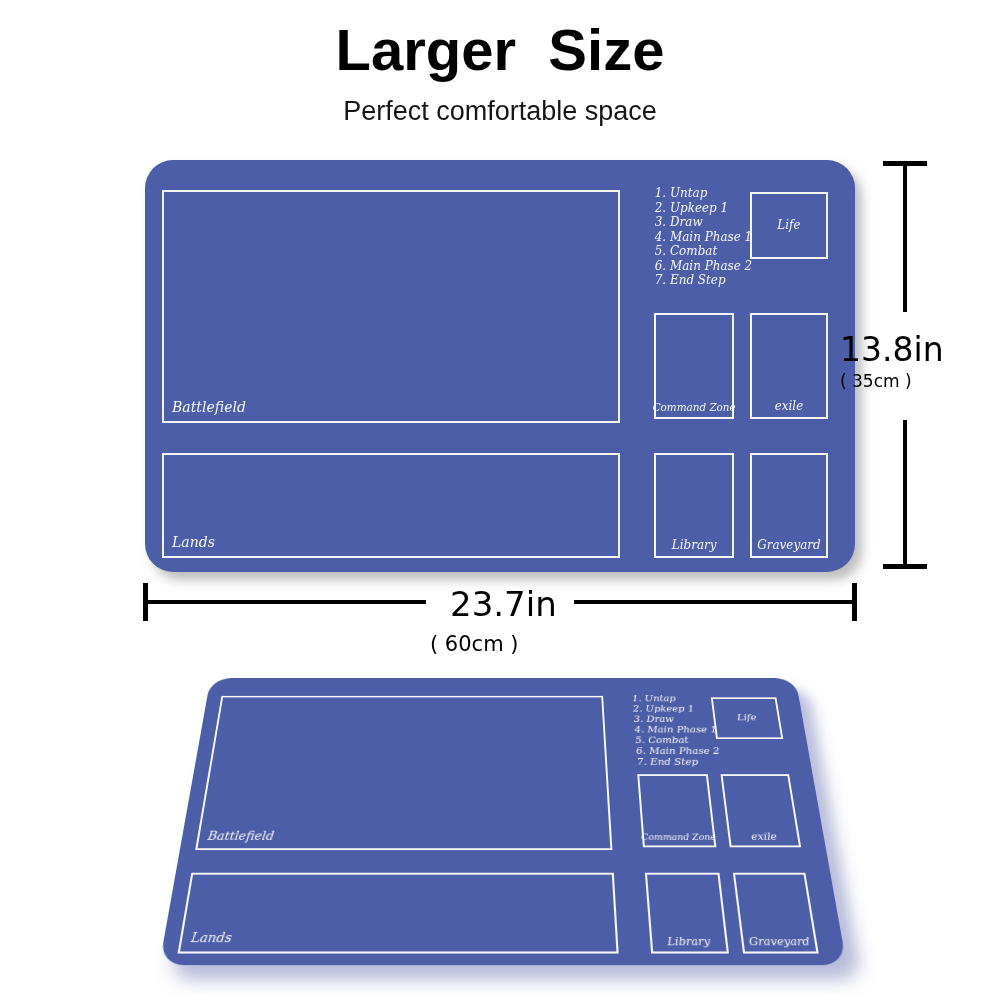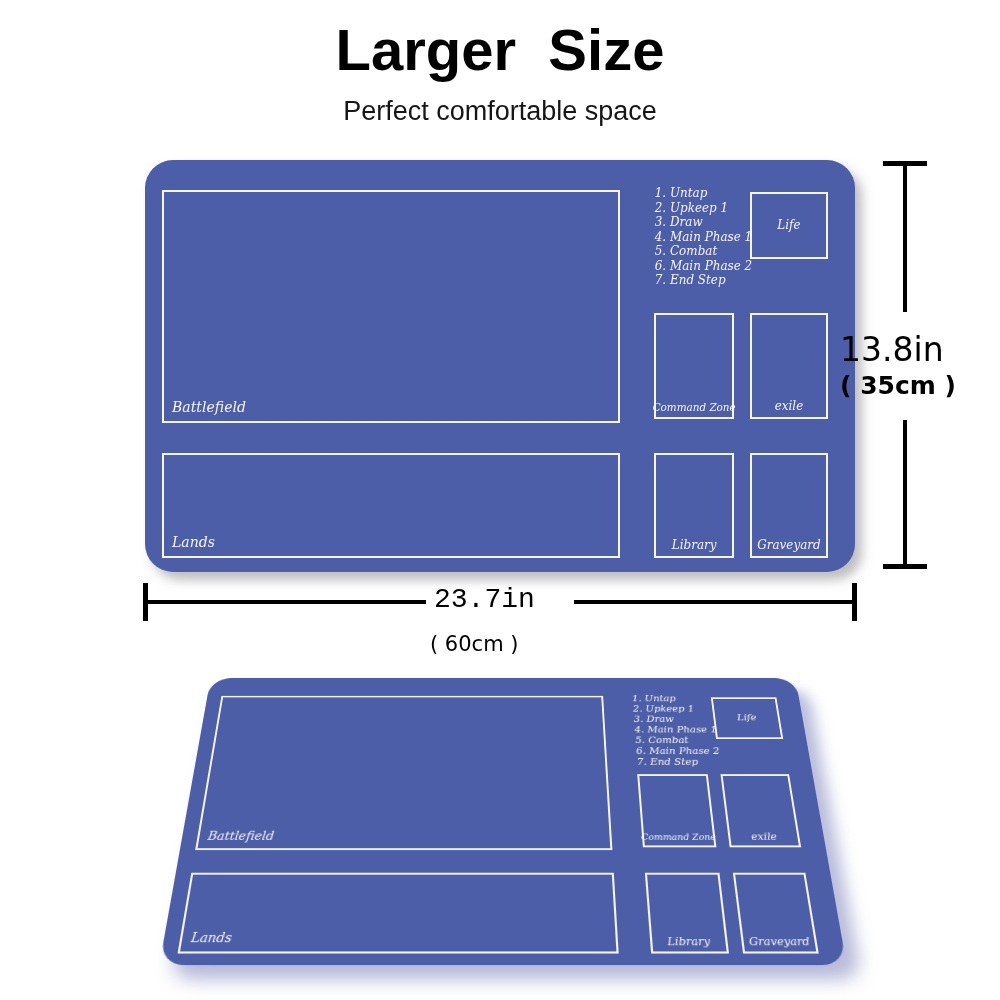--- a/index.html
+++ b/index.html
@@ -48,22 +48,22 @@
   .vline-u { left:903px; top:161px; width:4px;  height:151px; }
   .vline-l { left:903px; top:420px; width:4px;  height:146px; }
   .vcap-b  { left:883px; top:564px; width:44px; height:5px; }
   .hcap-l  { left:143px; top:583px; width:5px;  height:38px; }
   .hline-l { left:145px; top:600px; width:281px; height:4px; }
   .hline-r { left:574px; top:600px; width:280px; height:4px; }
   .hcap-r  { left:852px; top:583px; width:5px;  height:38px; }
   .dimtxt { position:absolute; text-align:left; color:#000;
             font-family:"DejaVu Sans", sans-serif; }
   .vtxt-in { left:840px; top:330px; width:130px; font-size:33px; }
-  .vtxt-cm { left:840px; top:371px; width:130px; font-size:25px;font-weight:bold; }
-  .htxt-in { left:434px; top:584px; width:140px; font-size:28px;font-family:Liberation Mono, monospace; }
+  .vtxt-cm { left:840px; top:371px; width:130px; font-size:17px; }
+  .htxt-in { left:450px; top:584px; width:140px; font-size:34px; }
   .htxt-cm { left:430px; top:632px; width:140px; font-size:21px; }
 </style>
 </head>
 <body>
 
 <div class="page">
 
   <h1 class="title">Larger  Size</h1>
   <p class="subtitle">Perfect comfortable space</p>
 

